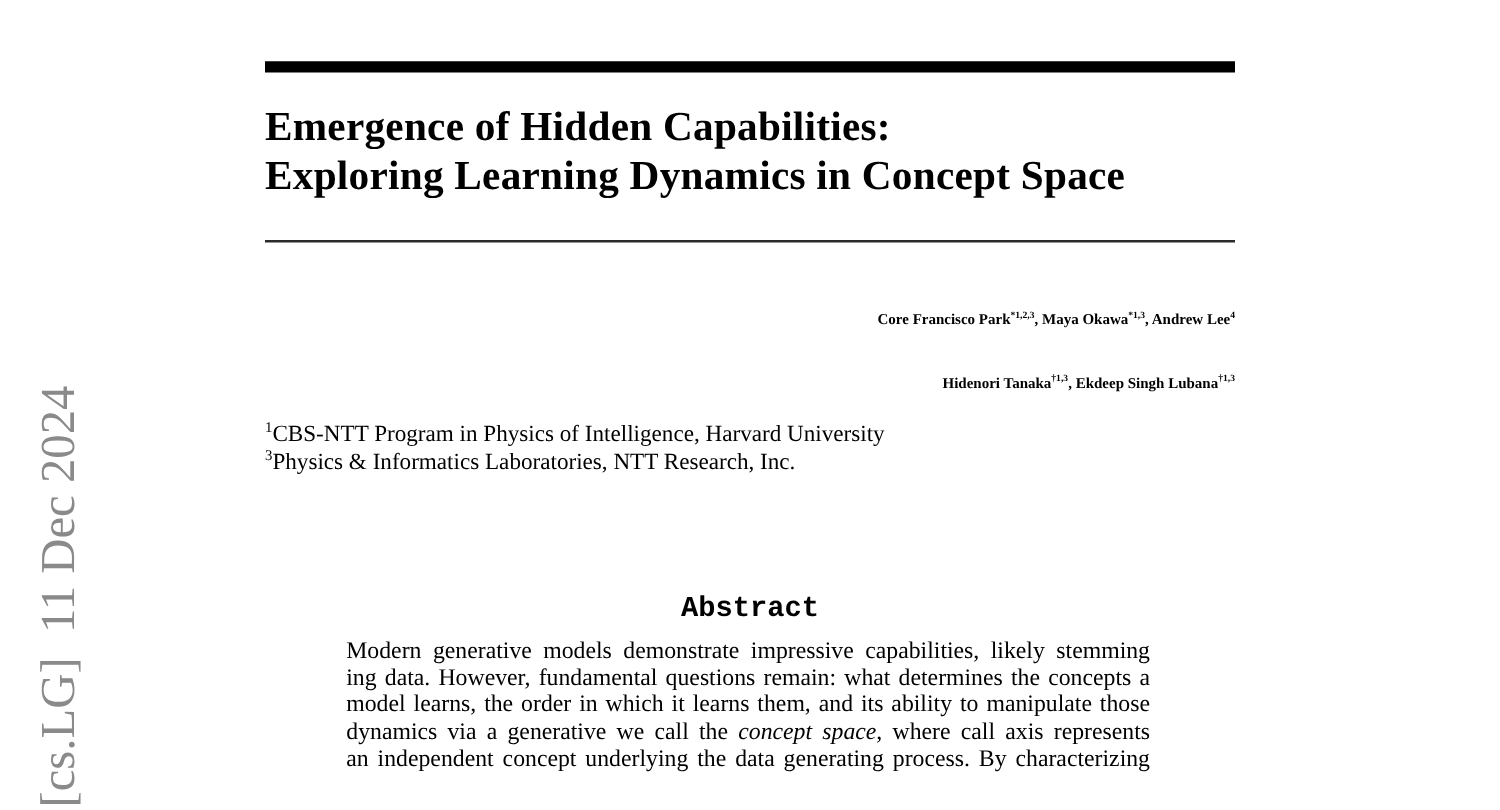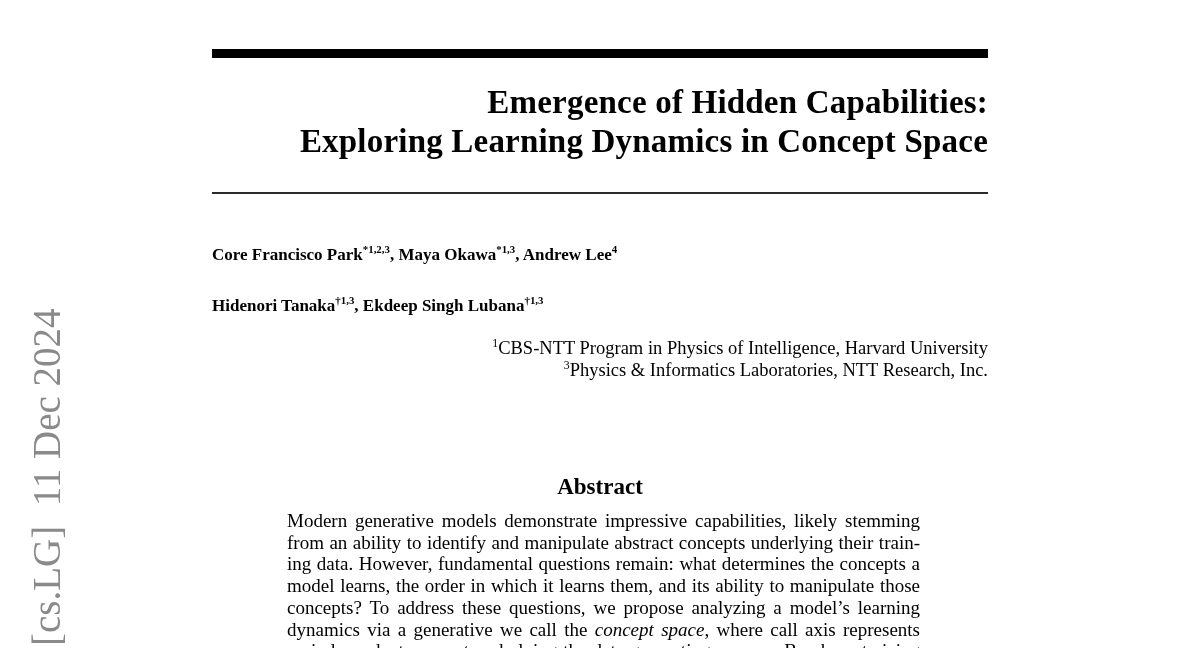--- a/index.html
+++ b/index.html
@@ -39,73 +39,73 @@
     top: 192px;
     width: 776px;
     height: 2px;
     background: #2b2b2b;
   }
   .title {
     position: absolute;
     left: 212px;
     top: 83px;
     width: 776px;
-    text-align: right;
+    text-align: left;
     font-weight: 700;
     font-size: 33px;
     line-height: 39px;
     letter-spacing: 0.2px;
   }
   .authors {
     position: absolute;
     left: 212px;
     width: 776px;
-    text-align: left;
+    text-align: right;
     font-weight: 700;
-    font-size: 17px;
+    font-size: 12px;
     line-height: 22px;
   }
   .authors-1 { top: 244px; }
   .authors-2 { top: 295px; }
   sup {
     font-size: 64%;
     line-height: 0;
     vertical-align: super;
   }
   .affils {
     position: absolute;
     left: 212px;
     top: 337px;
     width: 776px;
-    text-align: right;
+    text-align: left;
     font-size: 18.5px;
     line-height: 22.4px;
   }
   .abs-heading {
     position: absolute;
     left: 212px;
     top: 474px;
     width: 776px;
     text-align: center;
     font-weight: 700;
     font-size: 23px;
     line-height: 26px;
+    font-family: Liberation Mono, monospace;
   }
   .abs-body {
     position: absolute;
     left: 277px;
     top: 510px;
     width: 643px;
     font-size: 19px;
     line-height: 21.7px;
   }
   .abs-line {
     text-align: justify;
     text-align-last: justify;
-    margin-left: 10px;
   }
   .it { font-style: italic; }
 </style>
 </head>
 <body>
 
 <div class="page">
 
   <div class="watermark">[cs.LG]  11 Dec 2024</div>
 
@@ -128,21 +128,19 @@
 
   <div class="affils">
     <div><sup>1</sup><span>CBS-NTT Program in Physics of Intelligence, Harvard University</span></div>
     <div><sup>3</sup><span>Physics &amp; Informatics Laboratories, NTT Research, Inc.</span></div>
   </div>
 
   <div class="abs-heading">Abstract</div>
 
   <div class="abs-body">
     <div class="abs-line">Modern generative models demonstrate impressive capabilities, likely stemming</div>
-    <div class="abs-line">from an ability to identify and manipulate abstract concepts underlying their train-</div>
     <div class="abs-line">ing data. However, fundamental questions remain: what determines the concepts a</div>
     <div class="abs-line">model learns, the order in which it learns them, and its ability to manipulate those</div>
-    <div class="abs-line">concepts? To address these questions, we propose analyzing a model’s learning</div>
     <div class="abs-line"><span>dynamics via a generative we call the </span><span class="it">concept space</span><span>, where call axis represents</span></div>
     <div class="abs-line">an independent concept underlying the data generating process. By characterizing</div>
   </div>
 
 </div>
 
 </body></html>

